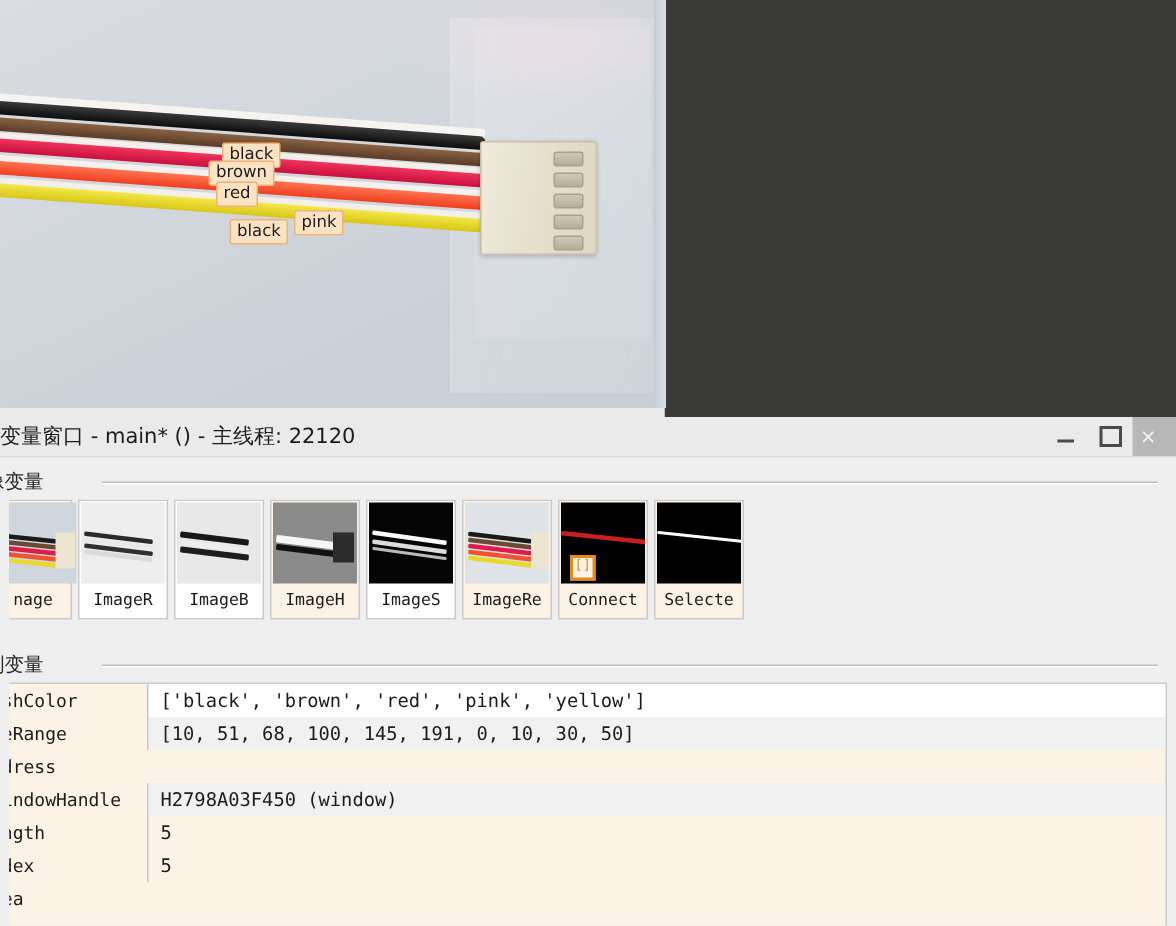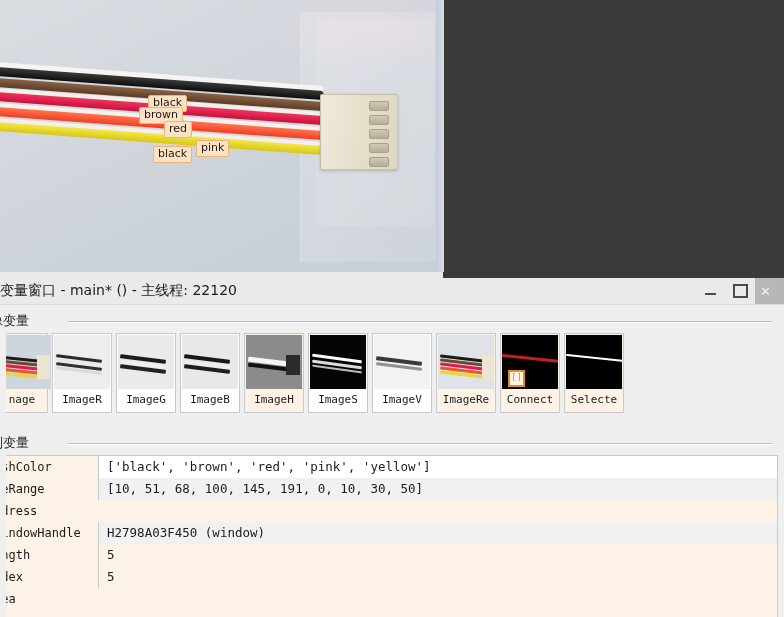--- a/index.html
+++ b/index.html
@@ -120,21 +120,21 @@
         <div class="connector">
           <div class="pin" style="top:6px;"></div>
           <div class="pin" style="top:20px;"></div>
           <div class="pin" style="top:34px;"></div>
           <div class="pin" style="top:48px;"></div>
           <div class="pin" style="top:62px;"></div>
         </div>
 
         <div class="wlabel" style="left:148px;top:95px;">black</div>
         <div class="wlabel" style="left:139px;top:107px;">brown</div>
-        <div class="wlabel" style="left:164px;top:121px;">red</div>
+        <div class="wlabel" style="left:144px;top:121px;">red</div>
         <div class="wlabel" style="left:153px;top:146px;">black</div>
         <div class="wlabel" style="left:196px;top:140px;">pink</div>
       </div>
     </div>
     <div style="position:absolute;left:436px;top:0;width:8px;height:272px;background:linear-gradient(90deg,#c3cbd4,#d8dee5);"></div>
     <div style="position:absolute;left:445px;top:0;right:0;bottom:0;background:#3a3a38;"></div>
     <div style="position:absolute;left:0;bottom:0;width:443px;height:6px;background:#e9e9e9;"></div>
   </div>
 
   <div class="varwin">
@@ -181,30 +181,20 @@
             <div class="mini">
               <div class="strand" style="left:2px;top:22px;width:46px;background:#2a2a2a;transform:rotate(7deg);height:3px;"></div>
               <div class="strand" style="left:2px;top:26px;width:46px;background:#e8e8e8;transform:rotate(7deg);height:3px;"></div>
               <div class="strand" style="left:2px;top:30px;width:46px;background:#303030;transform:rotate(7deg);height:3px;"></div>
               <div class="strand" style="left:2px;top:34px;width:46px;background:#dadada;transform:rotate(7deg);height:3px;"></div>
             </div>
           </div>
           <div class="cap">ImageR</div>
         </div>
 
-        <div class="thumb" style="background:#ffffff;">
-          <div class="pic" style="background:#eaeaea;">
-            <div class="mini">
-              <div class="strand" style="left:2px;top:22px;width:46px;background:#1c1c1c;transform:rotate(7deg);height:4px;"></div>
-              <div class="strand" style="left:2px;top:28px;width:46px;background:#f0f0f0;transform:rotate(7deg);height:3px;"></div>
-              <div class="strand" style="left:2px;top:32px;width:46px;background:#222;transform:rotate(7deg);height:4px;"></div>
-            </div>
-          </div>
-          <div class="cap">ImageG</div>
-        </div>
 
         <div class="thumb" style="background:#ffffff;">
           <div class="pic" style="background:#e8e8e8;">
             <div class="mini">
               <div class="strand" style="left:2px;top:22px;width:46px;background:#181818;transform:rotate(7deg);height:4px;"></div>
               <div class="strand" style="left:2px;top:28px;width:46px;background:#ededed;transform:rotate(7deg);height:3px;"></div>
               <div class="strand" style="left:2px;top:32px;width:46px;background:#1e1e1e;transform:rotate(7deg);height:4px;"></div>
             </div>
           </div>
           <div class="cap">ImageB</div>
@@ -225,29 +215,20 @@
           <div class="pic" style="background:#050505;">
             <div class="mini">
               <div class="strand" style="left:2px;top:22px;width:50px;background:#fafafa;transform:rotate(8deg);height:3px;"></div>
               <div class="strand" style="left:2px;top:28px;width:50px;background:#dcdcdc;transform:rotate(8deg);height:3px;"></div>
               <div class="strand" style="left:2px;top:33px;width:50px;background:#bbb;transform:rotate(8deg);height:2px;"></div>
             </div>
           </div>
           <div class="cap">ImageS</div>
         </div>
 
-        <div class="thumb" style="background:#ffffff;">
-          <div class="pic" style="background:#f2f2f2;">
-            <div class="mini">
-              <div class="strand" style="left:2px;top:24px;width:46px;background:#3a3a3a;transform:rotate(7deg);height:4px;"></div>
-              <div class="strand" style="left:2px;top:30px;width:46px;background:#909090;transform:rotate(7deg);height:3px;"></div>
-            </div>
-          </div>
-          <div class="cap">ImageV</div>
-        </div>
 
         <div class="thumb">
           <div class="pic" style="background:#dfe3e8;">
             <div class="mini">
               <div class="strand" style="left:2px;top:22px;width:44px;background:#1a1a1a;transform:rotate(7deg);height:3px;"></div>
               <div class="strand" style="left:2px;top:26px;width:44px;background:#6b4a30;transform:rotate(7deg);height:3px;"></div>
               <div class="strand" style="left:2px;top:30px;width:44px;background:#e11a4a;transform:rotate(7deg);height:3px;"></div>
               <div class="strand" style="left:2px;top:34px;width:44px;background:#f4512c;transform:rotate(7deg);height:3px;"></div>
               <div class="strand" style="left:2px;top:38px;width:44px;background:#e8d82a;transform:rotate(7deg);height:3px;"></div>
               <div style="position:absolute;left:44px;top:20px;width:12px;height:24px;background:#ece5d2;"></div>

